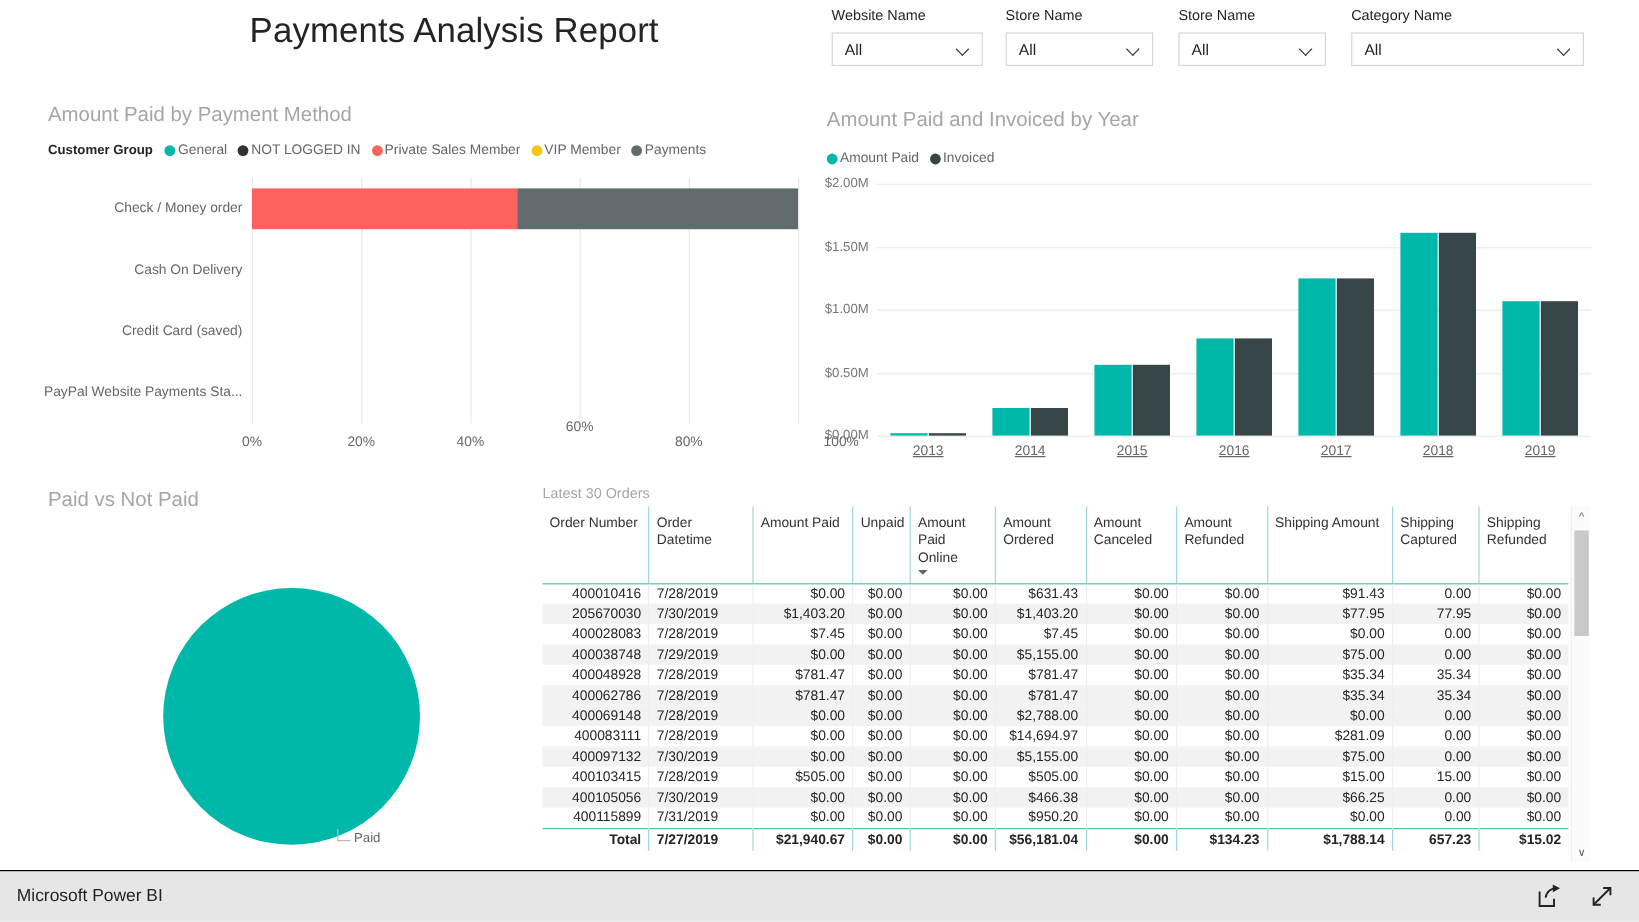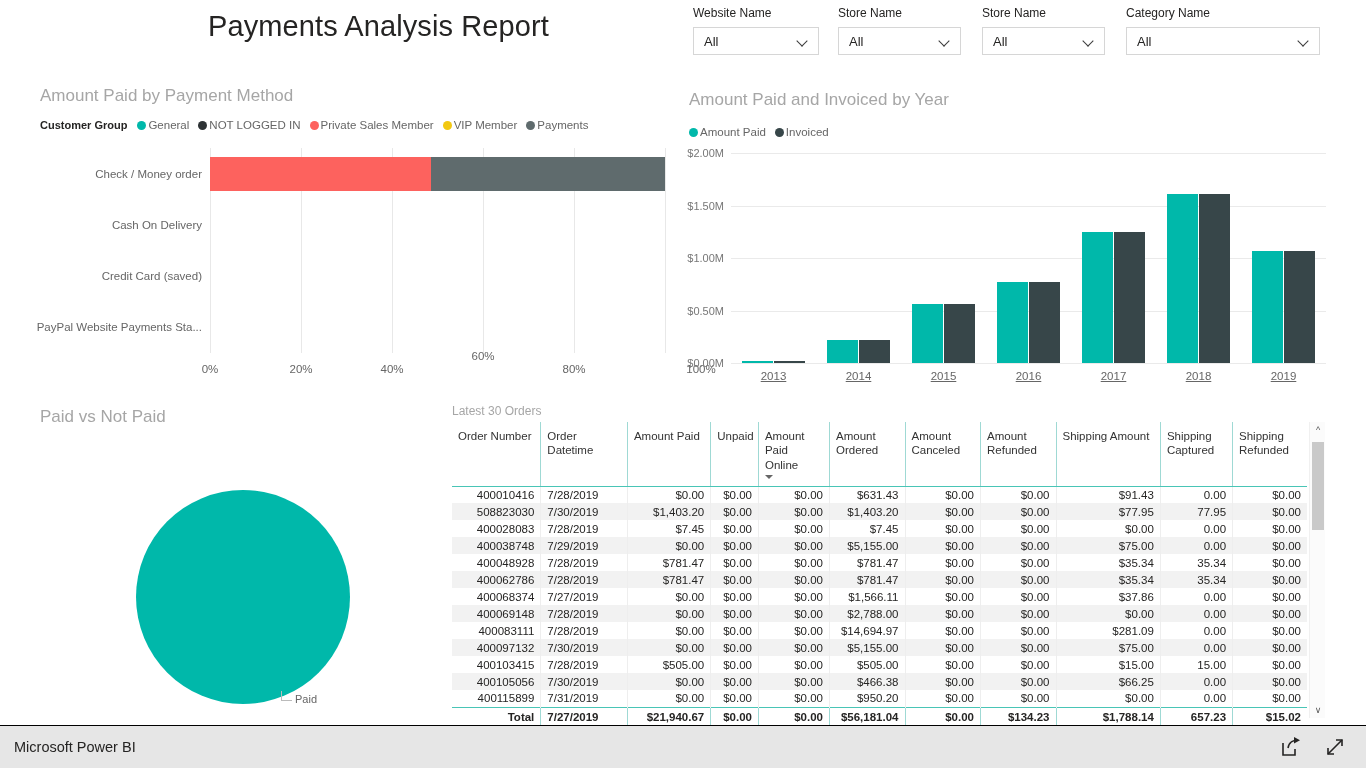--- a/index.html
+++ b/index.html
@@ -362,21 +362,21 @@
               <td>$0.00</td>
               <td>$0.00</td>
               <td>$631.43</td>
               <td>$0.00</td>
               <td>$0.00</td>
               <td>$91.43</td>
               <td>0.00</td>
               <td>$0.00</td>
             </tr>
             <tr class="alt">
-              <td>508823030</td>
+              <td>205670030</td>
               <td class="left">7/30/2019</td>
               <td>$1,403.20</td>
               <td>$0.00</td>
               <td>$0.00</td>
               <td>$1,403.20</td>
               <td>$0.00</td>
               <td>$0.00</td>
               <td>$77.95</td>
               <td>77.95</td>
               <td>$0.00</td>
@@ -424,33 +424,20 @@
               <td>400062786</td>
               <td class="left">7/28/2019</td>
               <td>$781.47</td>
               <td>$0.00</td>
               <td>$0.00</td>
               <td>$781.47</td>
               <td>$0.00</td>
               <td>$0.00</td>
               <td>$35.34</td>
               <td>35.34</td>
-              <td>$0.00</td>
-            </tr>
-            <tr>
-              <td>400068374</td>
-              <td class="left">7/27/2019</td>
-              <td>$0.00</td>
-              <td>$0.00</td>
-              <td>$0.00</td>
-              <td>$1,566.11</td>
-              <td>$0.00</td>
-              <td>$0.00</td>
-              <td>$37.86</td>
-              <td>0.00</td>
               <td>$0.00</td>
             </tr>
             <tr class="alt">
               <td>400069148</td>
               <td class="left">7/28/2019</td>
               <td>$0.00</td>
               <td>$0.00</td>
               <td>$0.00</td>
               <td>$2,788.00</td>
               <td>$0.00</td>

